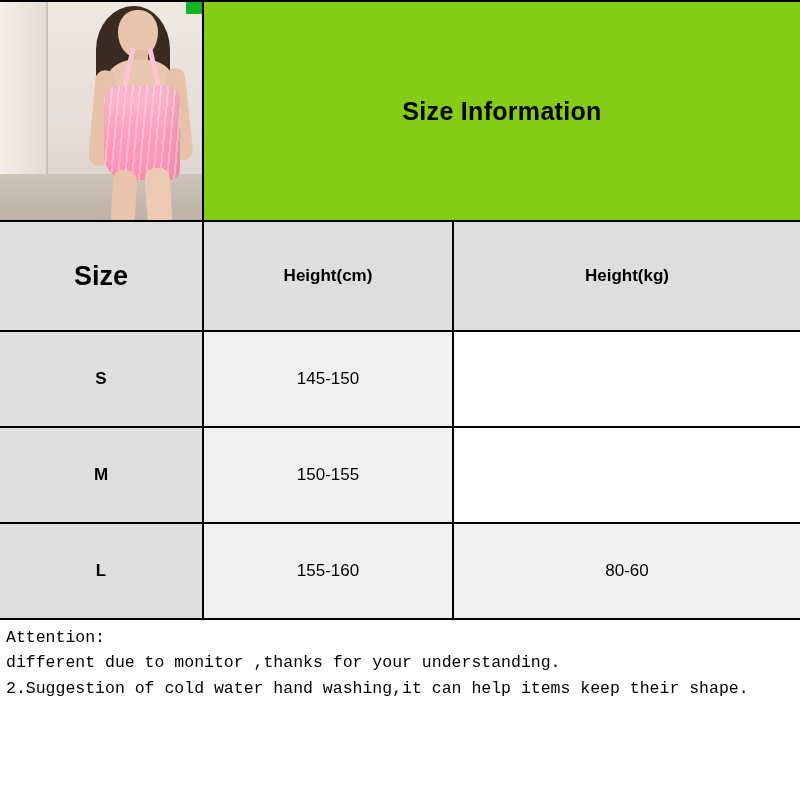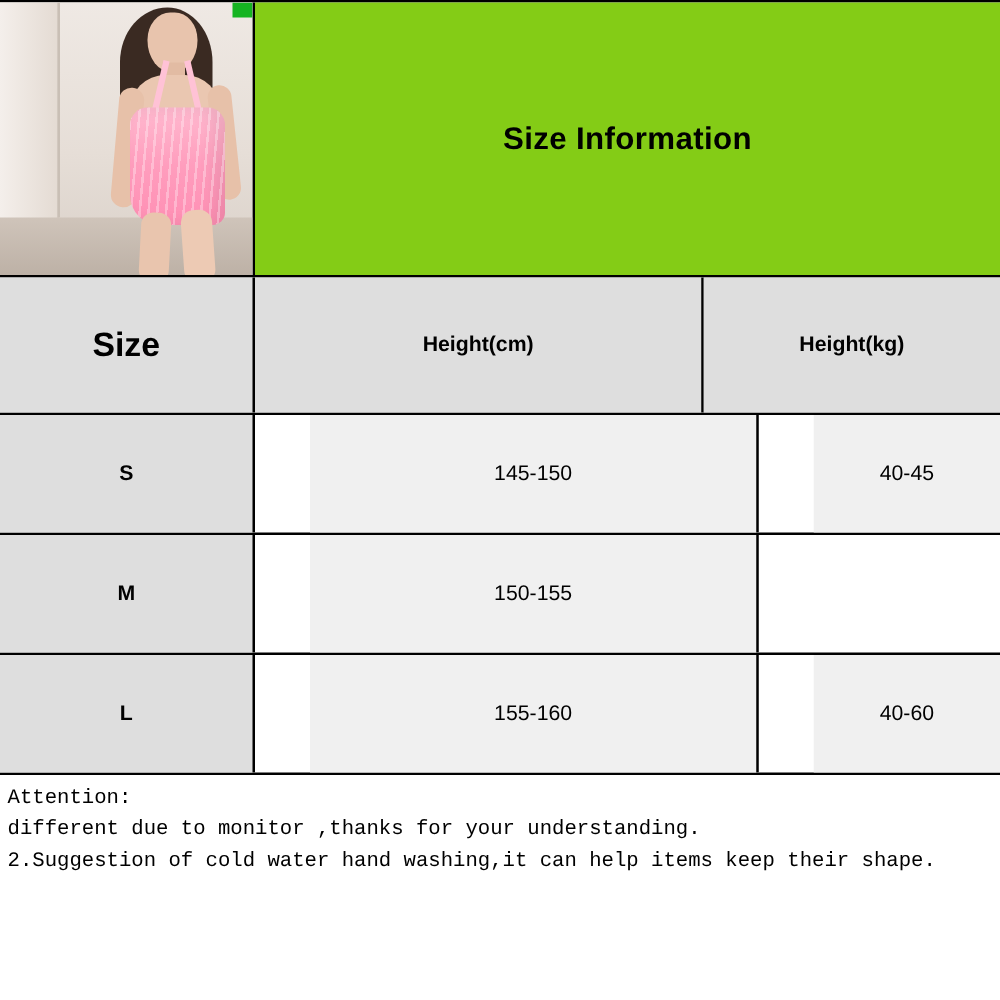--- a/index.html
+++ b/index.html
@@ -181,28 +181,28 @@
   }
   .row + .row { border-top: 2px solid #000; }
   .cell {
     box-sizing: border-box;
     display: flex;
     align-items: center;
     justify-content: center;
     text-align: center;
   }
   .c1 { width: 204px; border-right: 2px solid #000; }
-  .c2 { width: 359px; border-right: 2px solid #000; }
+  .c2 { width: 250px; border-right: 2px solid #000; }
   .c3 { flex: 1; }
   .head-row .cell { height: 108px; background: #dedede; }
   .head-row .c1 { font-size: 27px; font-weight: bold; }
   .head-row .c2, .head-row .c3 { font-size: 17px; font-weight: bold; }
   .data-row .cell { height: 94px; font-size: 17px; }
   .data-row .c1 { background: #dedede; font-weight: bold; font-size: 17px; }
-  .data-row .c2, .data-row .c3 { background: #f0f0f0; margin-left: 44px; }
+  .data-row .c2, .data-row .c3 { background: #f0f0f0; }
   
   .notes {
     padding: 6px 6px 0 6px;
     box-sizing: border-box;
   }
   .notes p {
     margin: 0 0 2px 0;
     font-size: 16.5px;
     line-height: 1.42;
     font-family: Liberation Mono, monospace;
@@ -242,32 +242,31 @@
 
     <div class="row head-row">
       <div class="cell c1">Size</div>
       <div class="cell c2">Height(cm)</div>
       <div class="cell c3">Height(kg)</div>
     </div>
 
     <div class="row data-row">
       <div class="cell c1">S</div>
       <div class="cell c2">145-150</div>
-      <div class="cell c3">40-45</div>
     </div>
 
     <div class="row data-row">
       <div class="cell c1">M</div>
       <div class="cell c2">150-155</div>
     </div>
 
     <div class="row data-row">
       <div class="cell c1">L</div>
       <div class="cell c2">155-160</div>
-      <div class="cell c3">40-60</div>
+      <div class="cell c3">80-60</div>
     </div>
 
   </div>
 
   <div class="notes">
     <p>Attention:</p>
     <p>different due to monitor ,thanks for your understanding.</p>
     <p>2.Suggestion of cold water hand washing,it can help items keep their shape.</p>
   </div>
 

